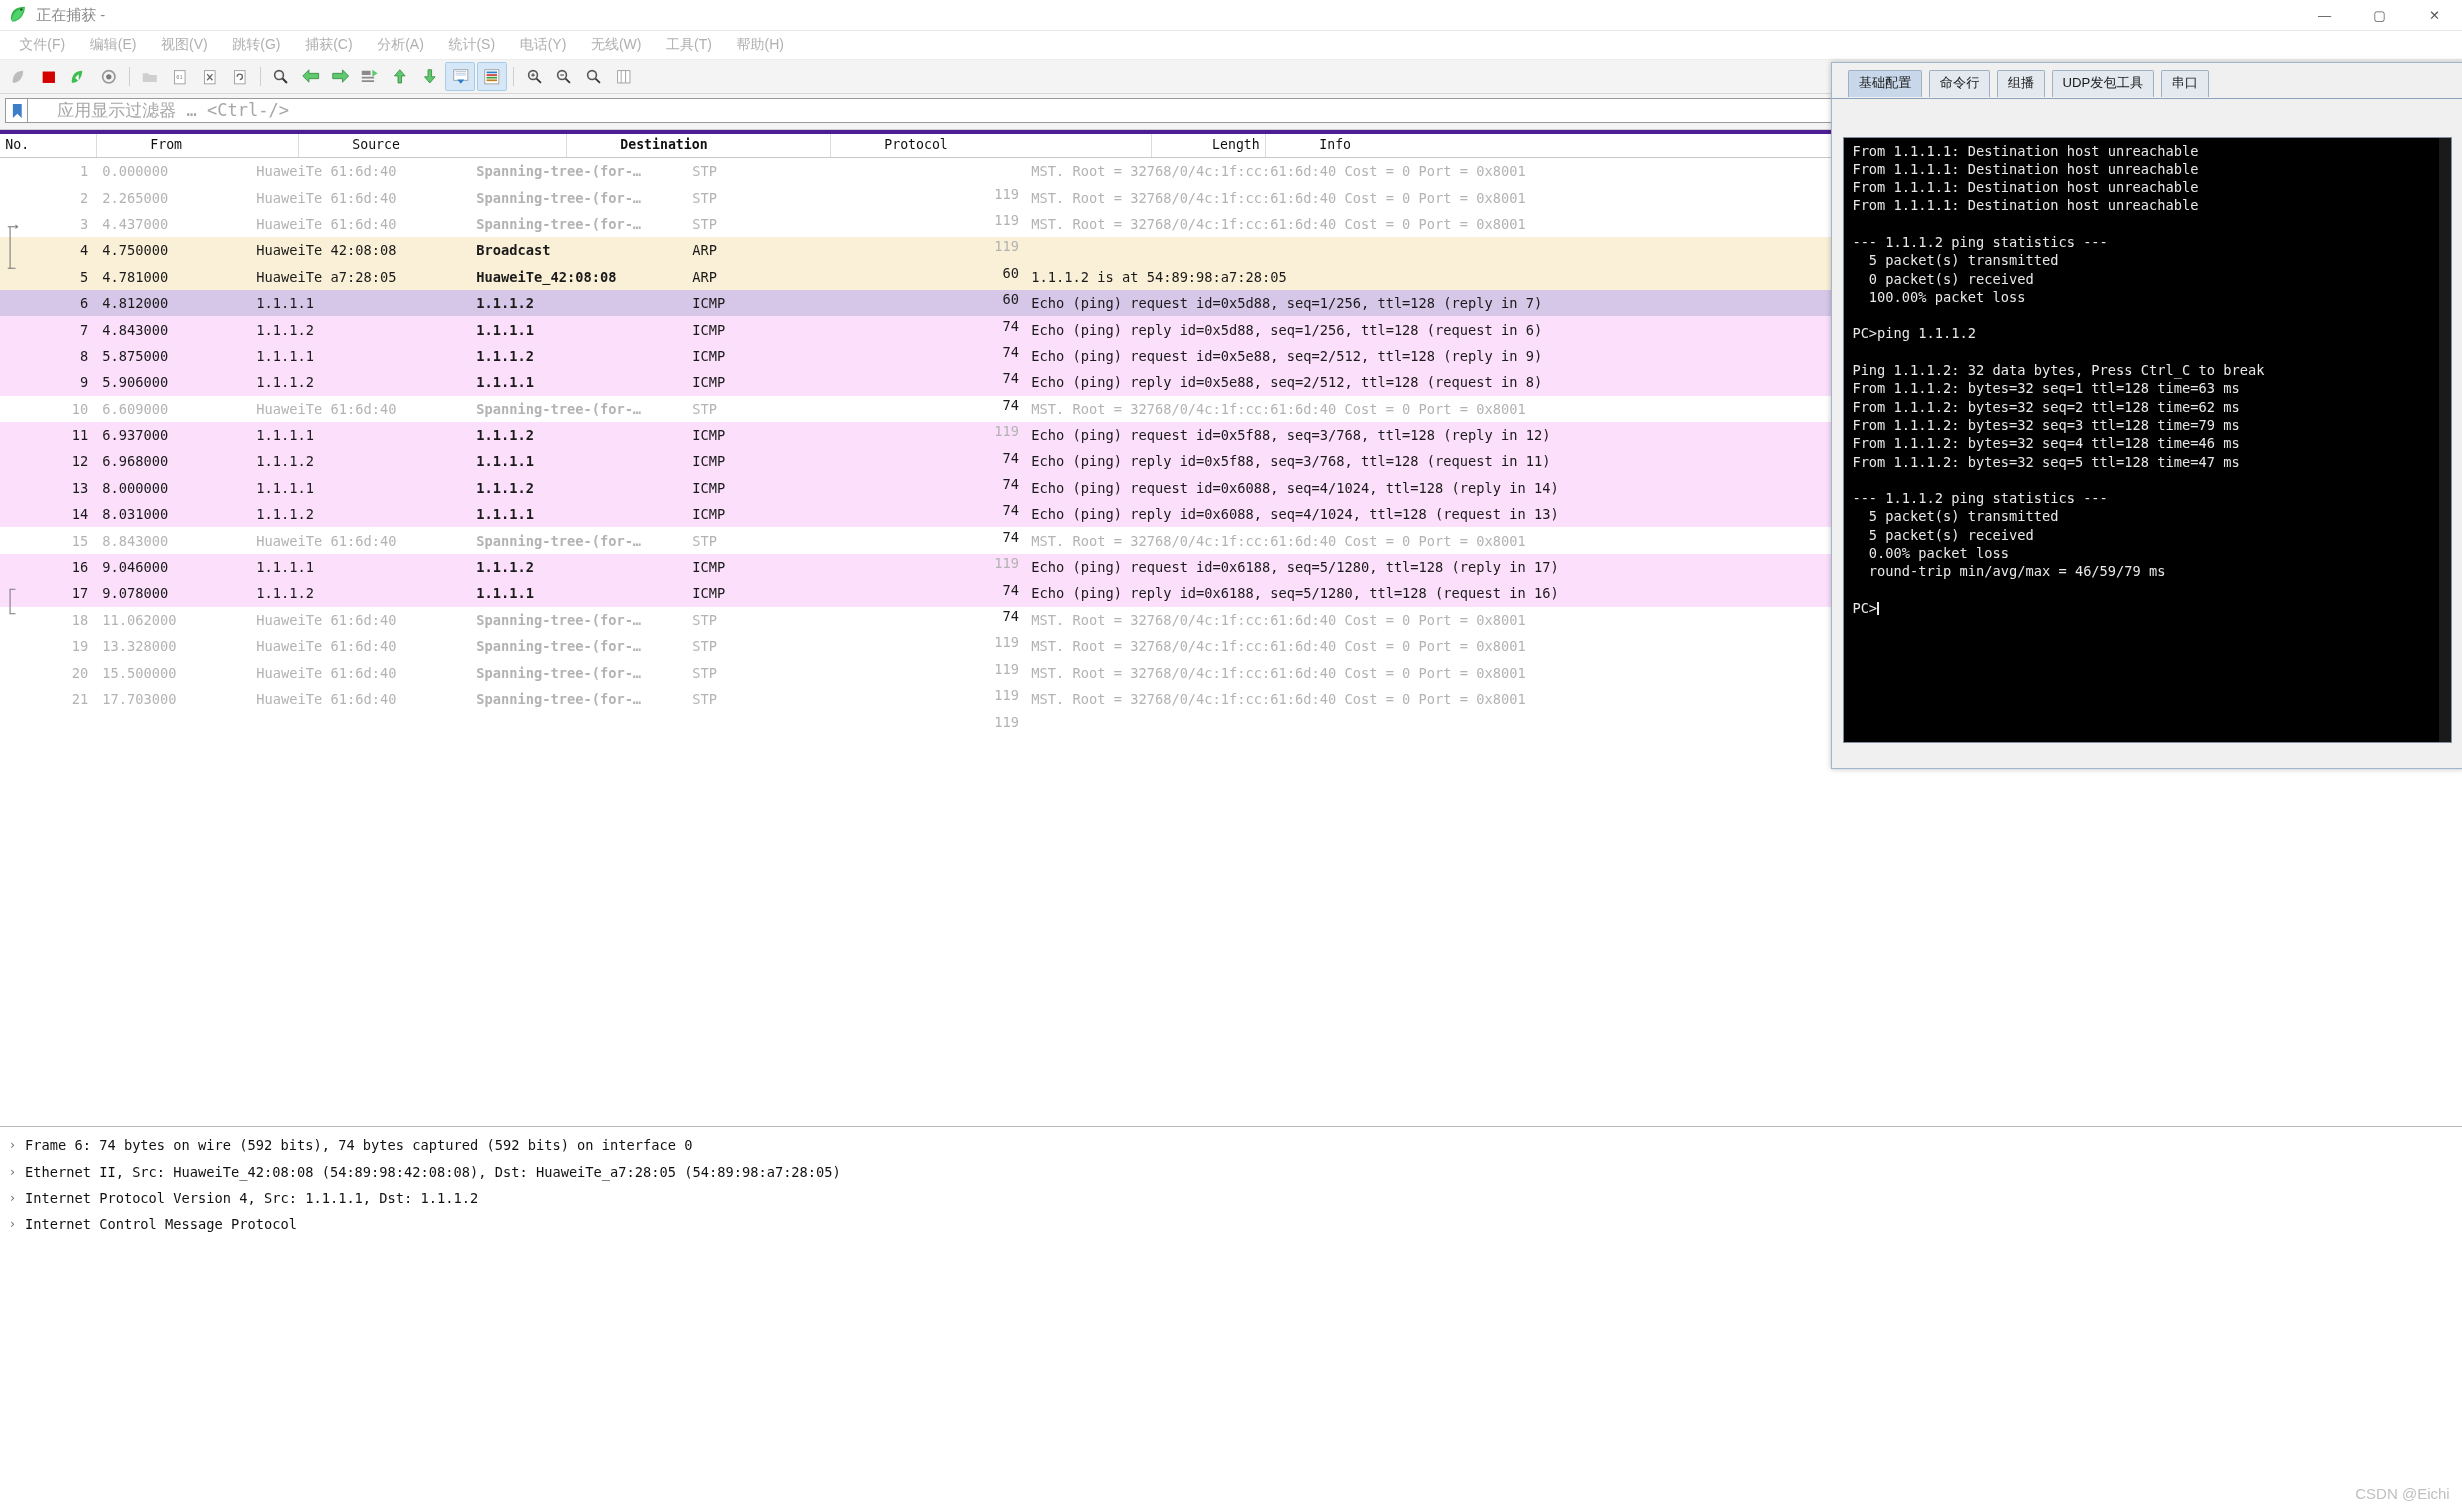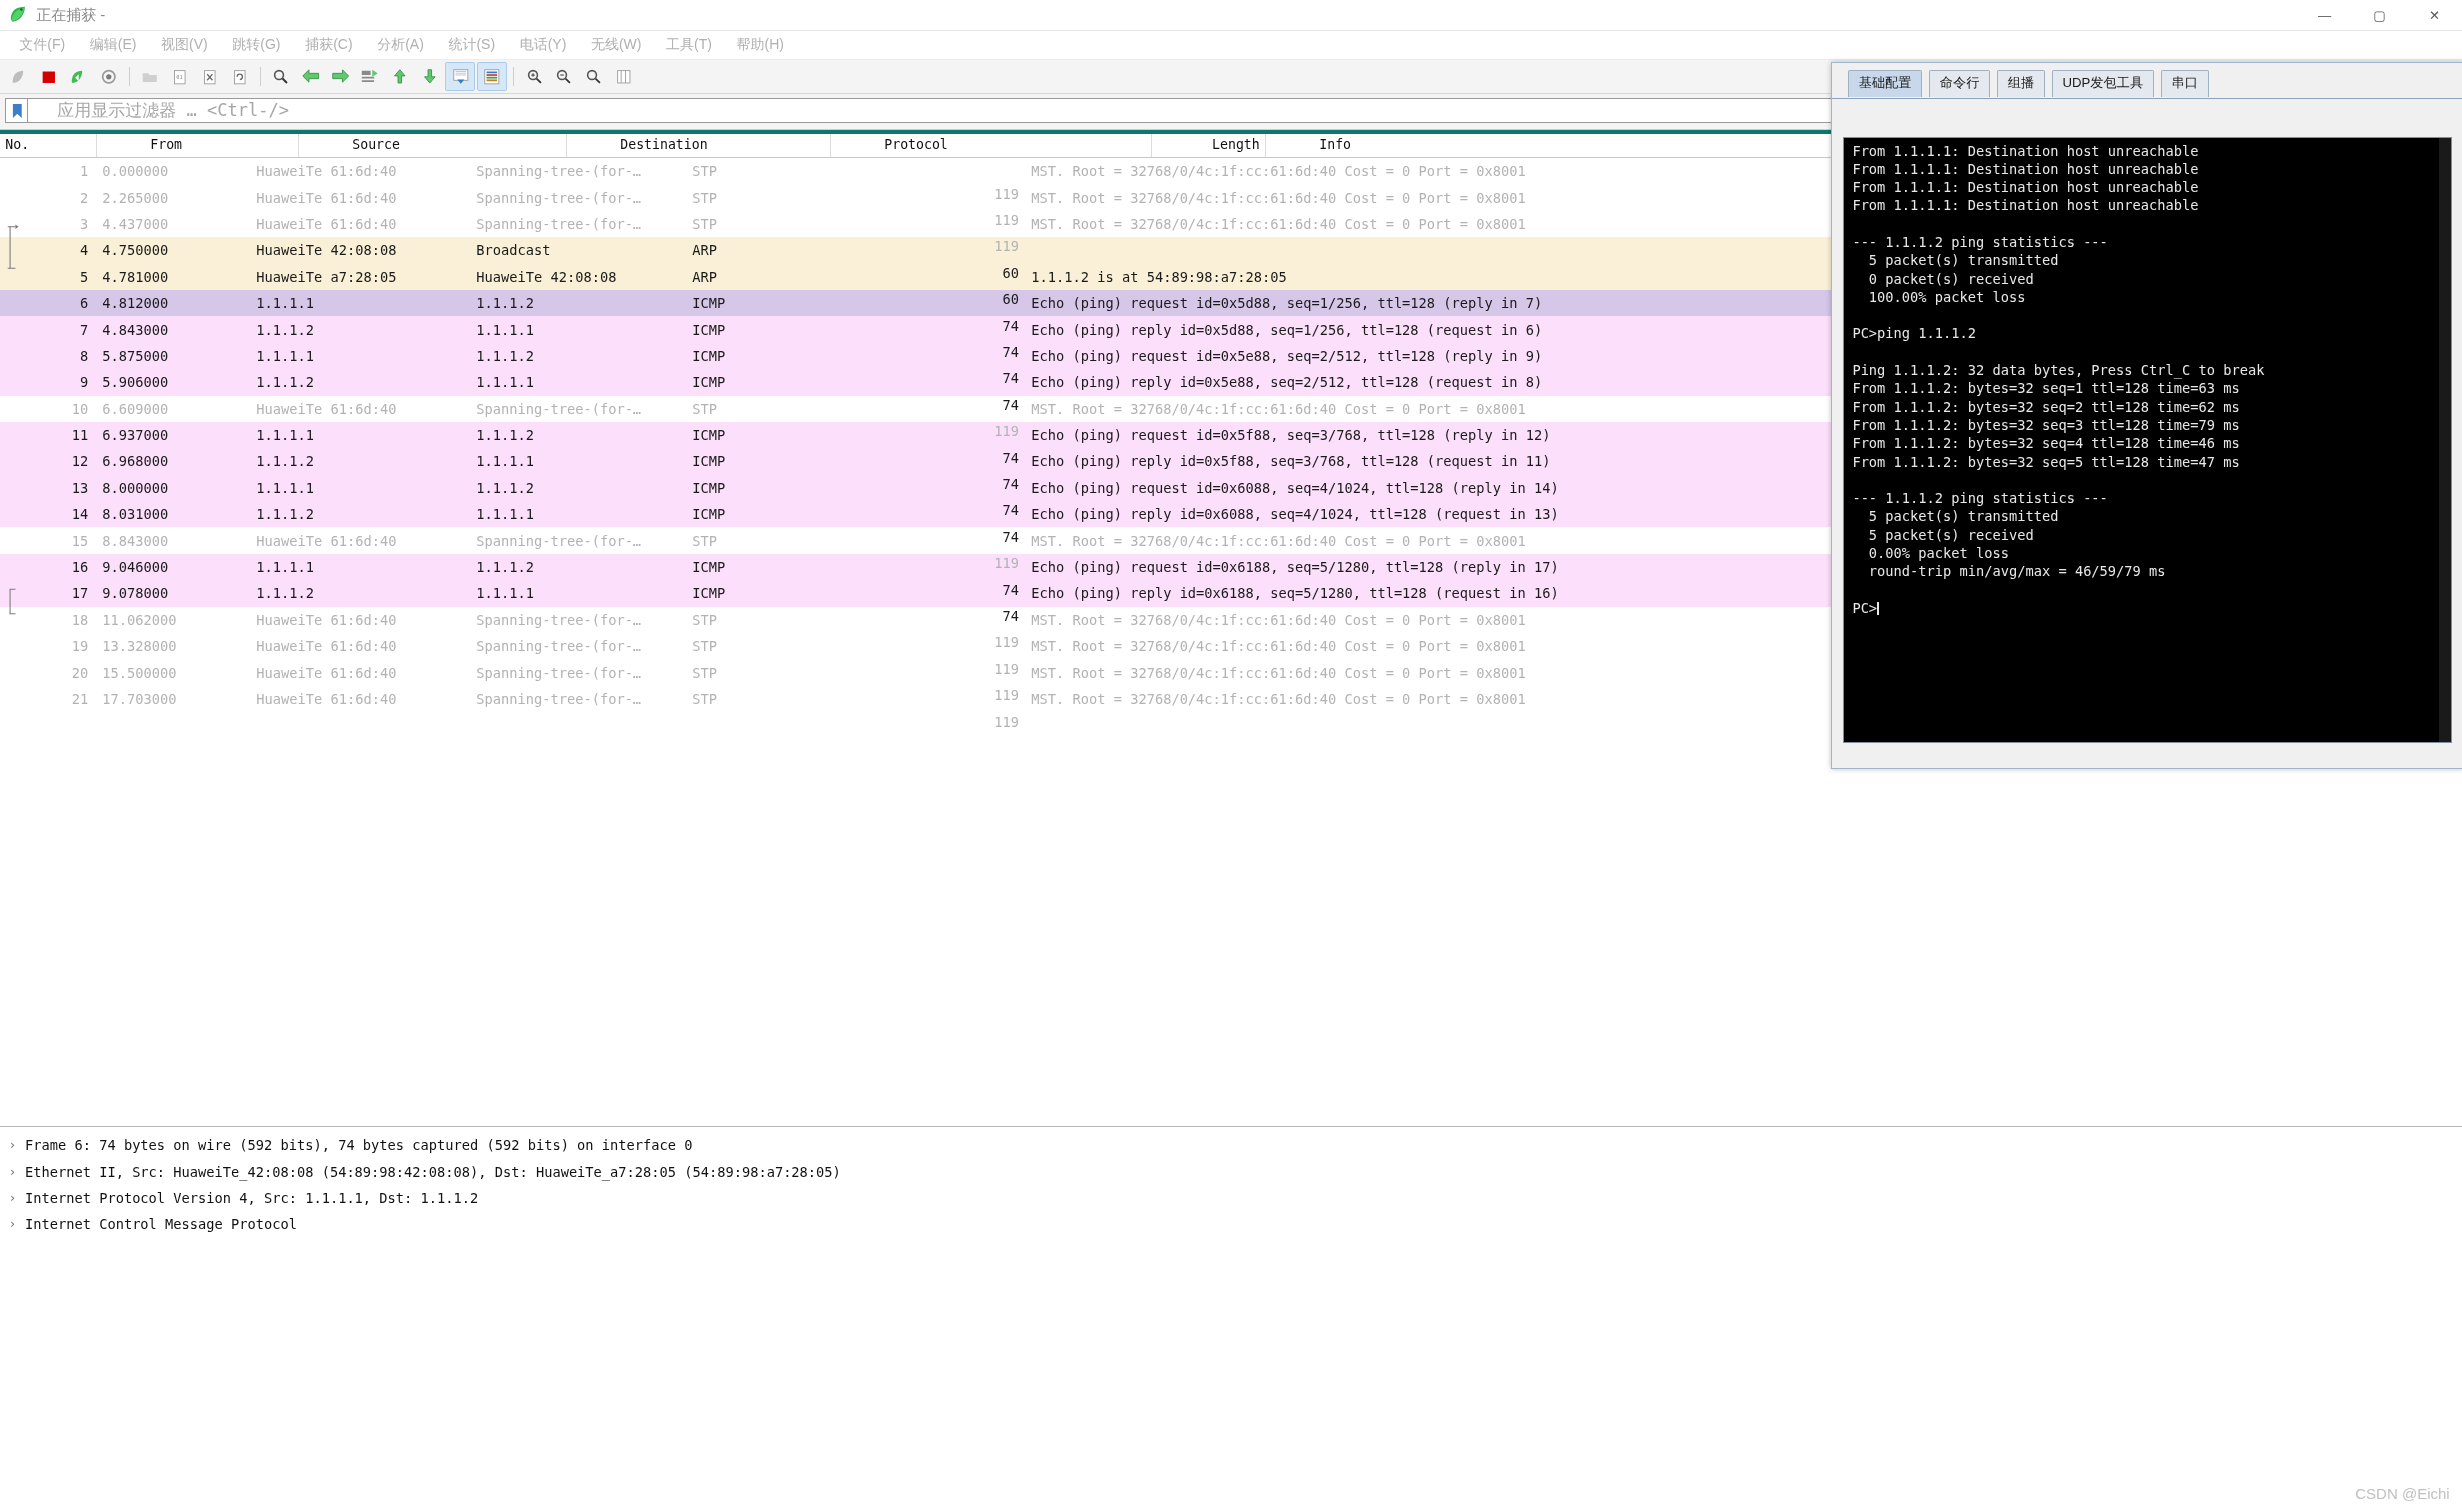--- a/index.html
+++ b/index.html
@@ -4,21 +4,21 @@
 <style>
   html,body{margin:0;padding:0;}
   body{
     width:2462px;height:1509px;
     background:#ffffff;
     font-family:"DejaVu Sans Mono", monospace;
     overflow:hidden;
     position:relative;
   }
   
-  #wireshark{position:absolute;left:0;top:0;width:2462px;height:1509px;background:#0f766e;border-radius:14px;}
+  #wireshark{position:absolute;left:0;top:0;width:2462px;height:1509px;background:#4c1d95;border-radius:14px;}
 
   
   .titlebar{height:30px;background:#ffffff;display:flex;align-items:center;padding:0 0 0 8.8px;border-bottom:0.9px solid #e6e6e6;}
   .ws-logo{width:19.4px;height:19.4px;margin-right:8px;flex:0 0 auto;}
   .title-text{font-family:"Liberation Sans",sans-serif;font-size:15px;color:#8a8a8a;}
   .win-ctrls{margin-left:auto;display:flex;height:30px;}
   .win-btn{width:55px;height:30px;display:flex;align-items:center;justify-content:center;font-family:"Liberation Sans",sans-serif;font-size:13.2px;color:#5a5a5a;}
 
   
   .menubar{height:28px;background:#ffffff;display:flex;align-items:center;padding-left:7px;border-bottom:0.9px solid #ececec;}
@@ -37,21 +37,21 @@
       font-family:"DejaVu Sans Mono",monospace;font-size:17px;color:#a6a6a6;}
 
   
   .plist{position:absolute;left:0;top:134px;right:0;height:998px;background:#fff;overflow:hidden;}
   .plist-head{display:flex;height:23px;border-bottom:0.9px solid #c8c8c8;background:#fff;
       font-family:"DejaVu Sans Mono",monospace;font-size:13.2px;color:#101010;gap:48px;}
   .plist-head div{padding:2.6px 5.3px;border-right:0.9px solid #dcdcdc;box-sizing:border-box;}
   .col-no{width:97px;text-align:left;}
   .col-time{width:154px;}
   .col-src{width:220px;}
-  .col-dst{width:216px;}
+  .col-dst{width:216px;font-weight:bold;}
   .col-proto{width:273px;}
   .col-len{width:66px;text-align:right;}
   .col-info{flex:1;}
   .prow{display:flex;height:26.4px;align-items:center;font-family:"DejaVu Sans Mono",monospace;font-size:13.7px;white-space:nowrap;}
   .prow > div{box-sizing:border-box;padding:0 5.3px;overflow:hidden;text-overflow:ellipsis;}
   .prow .col-no{text-align:right;padding-right:8.8px;}
   .prow .col-len{text-align:right;padding-right:7px;margin-top:45px;}
   .prow.stp{background:#ffffff;color:#b3b3b3;}
   .prow.arp{background:#faf0d7;color:#1a1a1a;}
   .prow.icmp{background:#fbdffb;color:#1a1a1a;}

